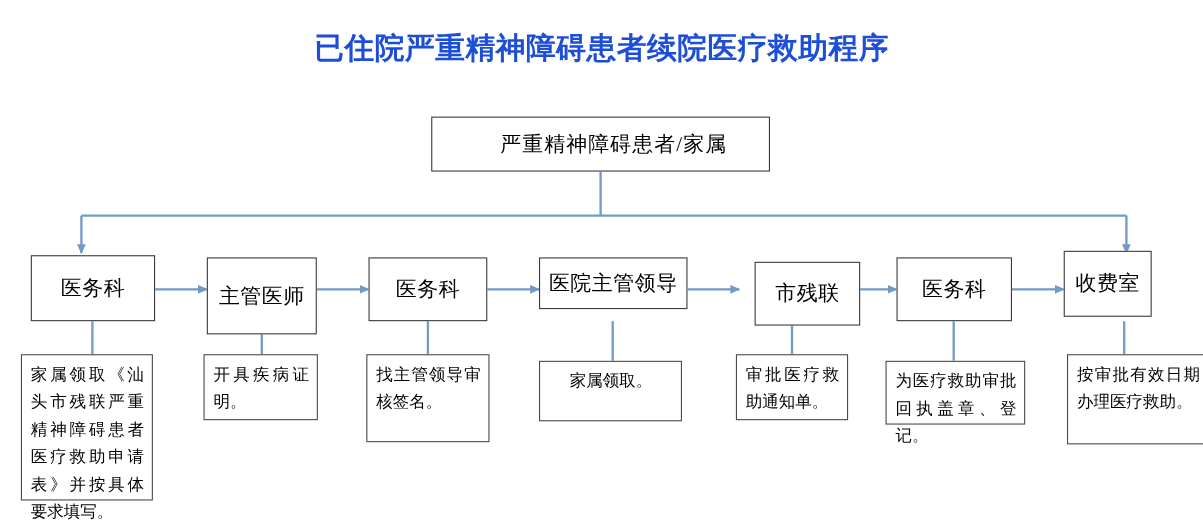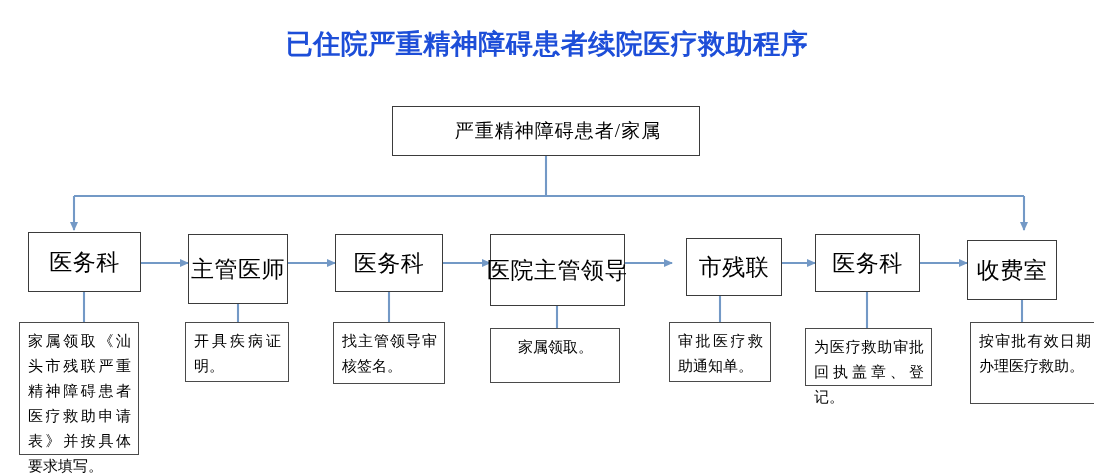--- a/index.html
+++ b/index.html
@@ -59,21 +59,21 @@
     align-items: center;
     justify-content: center;
   }
 
   .root-box {
     font-size: 19px;
     letter-spacing: 1px;
   }
 
   .stage-box {
-    font-size: 23px;
+    font-size: 19px;
     letter-spacing: 0.5px;
     white-space: nowrap;
   }
 
   .note-box {
     box-sizing: border-box;
     position: absolute;
     background: #ffffff;
     border: 1.2px solid #4a4a4a;
     display: flex;
@@ -150,45 +150,45 @@
   </div>
 
   <div class="node-box stage-box" style="left:188px; top:234px; width:100px; height:70px;">
     <span>主管医师</span>
   </div>
 
   <div class="node-box stage-box" style="left:335px; top:234px; width:108px; height:58px;">
     <span>医务科</span>
   </div>
 
-  <div class="node-box stage-box" style="left:490px; top:234px; width:135px; height:72px;">
+  <div class="node-box stage-box" style="left:490px; top:234px; width:135px; height:47px;">
     <span>医院主管领导</span>
   </div>
 
   <div class="node-box stage-box" style="left:672px; top:238px; width:96px; height:58px;margin-left:14px;">
     <span>市残联</span>
   </div>
 
   <div class="node-box stage-box" style="left:815px; top:234px; width:105px; height:58px;">
     <span>医务科</span>
   </div>
 
-  <div class="node-box stage-box" style="left:967px; top:240px; width:90px; height:60px;">
+  <div class="node-box stage-box" style="left:967px; top:228px; width:80px; height:60px;">
     <span>收费室</span>
   </div>
 
   <div class="note-box" style="left:185px; top:322px; width:104px; height:60px;">
     <div class="note-text">开具疾病证明。</div>
   </div>
 
   <div class="note-box" style="left:19px; top:322px; width:120px; height:133px;">
     <div class="note-text">家属领取《汕头市残联严重精神障碍患者医疗救助申请表》并按具体要求填写。</div>
   </div>
 
-  <div class="note-box" style="left:333px; top:322px; width:112px; height:62px;">
+  <div class="note-box" style="left:333px; top:322px; width:112px; height:80px;">
     <div class="note-text">找主管领导审核签名。</div>
   </div>
 
   <div class="note-box" style="left:490px; top:328px; width:130px; height:55px;">
     <div class="note-text centered">家属领取。</div>
   </div>
 
   <div class="note-box" style="left:669px; top:322px; width:102px; height:60px;align-items:center;">
     <div class="note-text">审批医疗救助通知单。</div>
   </div>

